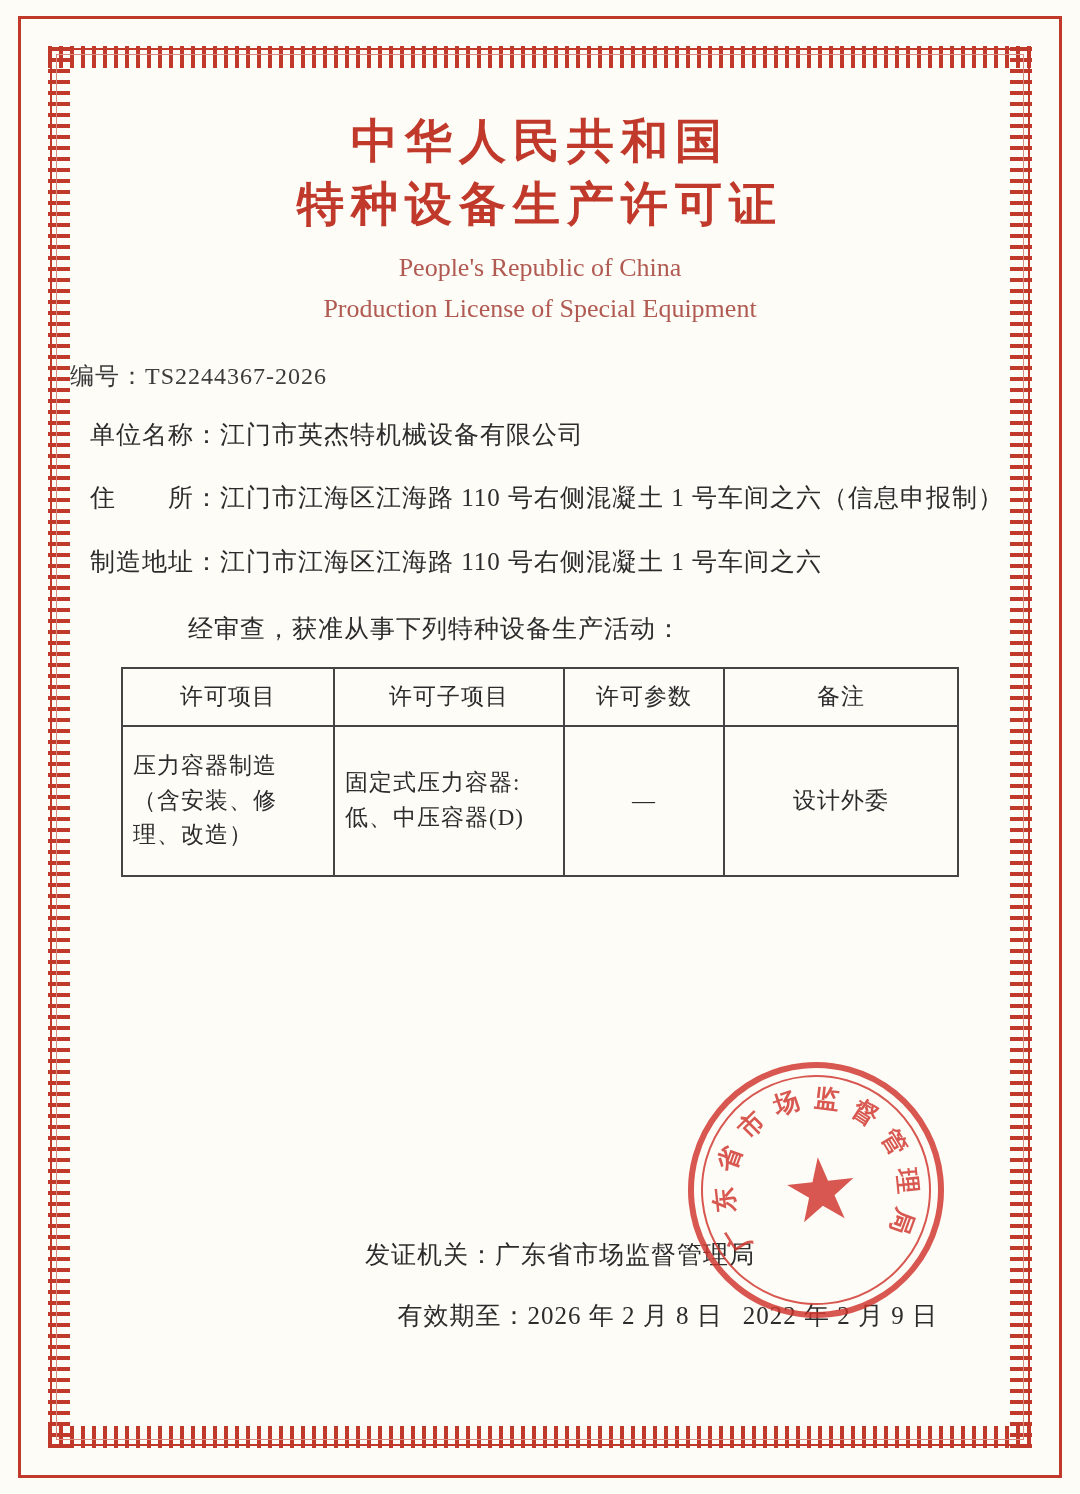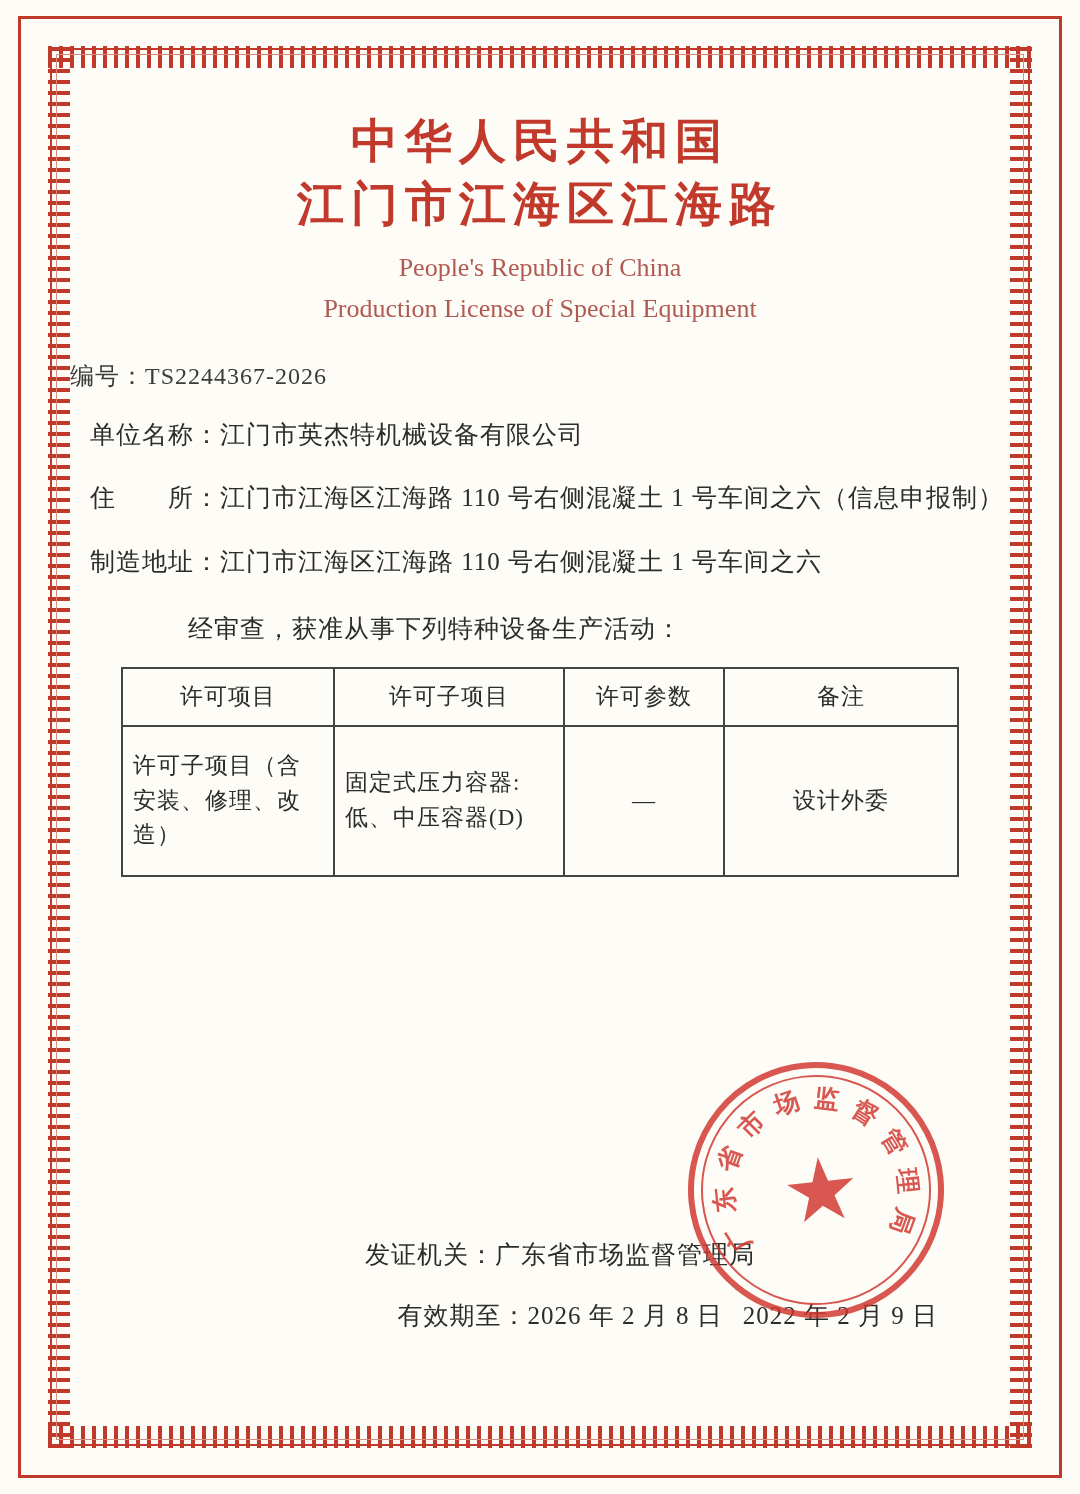--- a/index.html
+++ b/index.html
@@ -265,21 +265,21 @@
 
   <div class="border-outer"></div>
   <div class="border-greek"></div>
   <div class="border-inner"></div>
   <div class="border-inner2"></div>
 
   <div class="content">
 
     <div class="title-cn">
       <div>中华人民共和国</div>
-      <div class="line2">江门市江海区江海路</div>
+      <div class="line2">特种设备生产许可证</div>
     </div>
 
     <div class="title-en">
       <div>People's Republic of China</div>
       <div>Production License of Special Equipment</div>
     </div>
 
     <div class="serial">编号：TS2244367-2026</div>
 
     <div class="field">
@@ -306,21 +306,21 @@
       <thead>
         <tr>
           <th>许可项目</th>
           <th>许可子项目</th>
           <th>许可参数</th>
           <th>备注</th>
         </tr>
       </thead>
       <tbody>
         <tr>
-          <td class="cell-left">许可子项目（含安装、修理、改造）</td>
+          <td class="cell-left">压力容器制造（含安装、修理、改造）</td>
           <td class="cell-left">固定式压力容器:低、中压容器(D)</td>
           <td>—</td>
           <td>设计外委</td>
         </tr>
       </tbody>
     </table>
 
     <div class="footer">
       <div class="footer-line">
         <span>发证机关：</span><span>广东省市场监督管理局</span>

